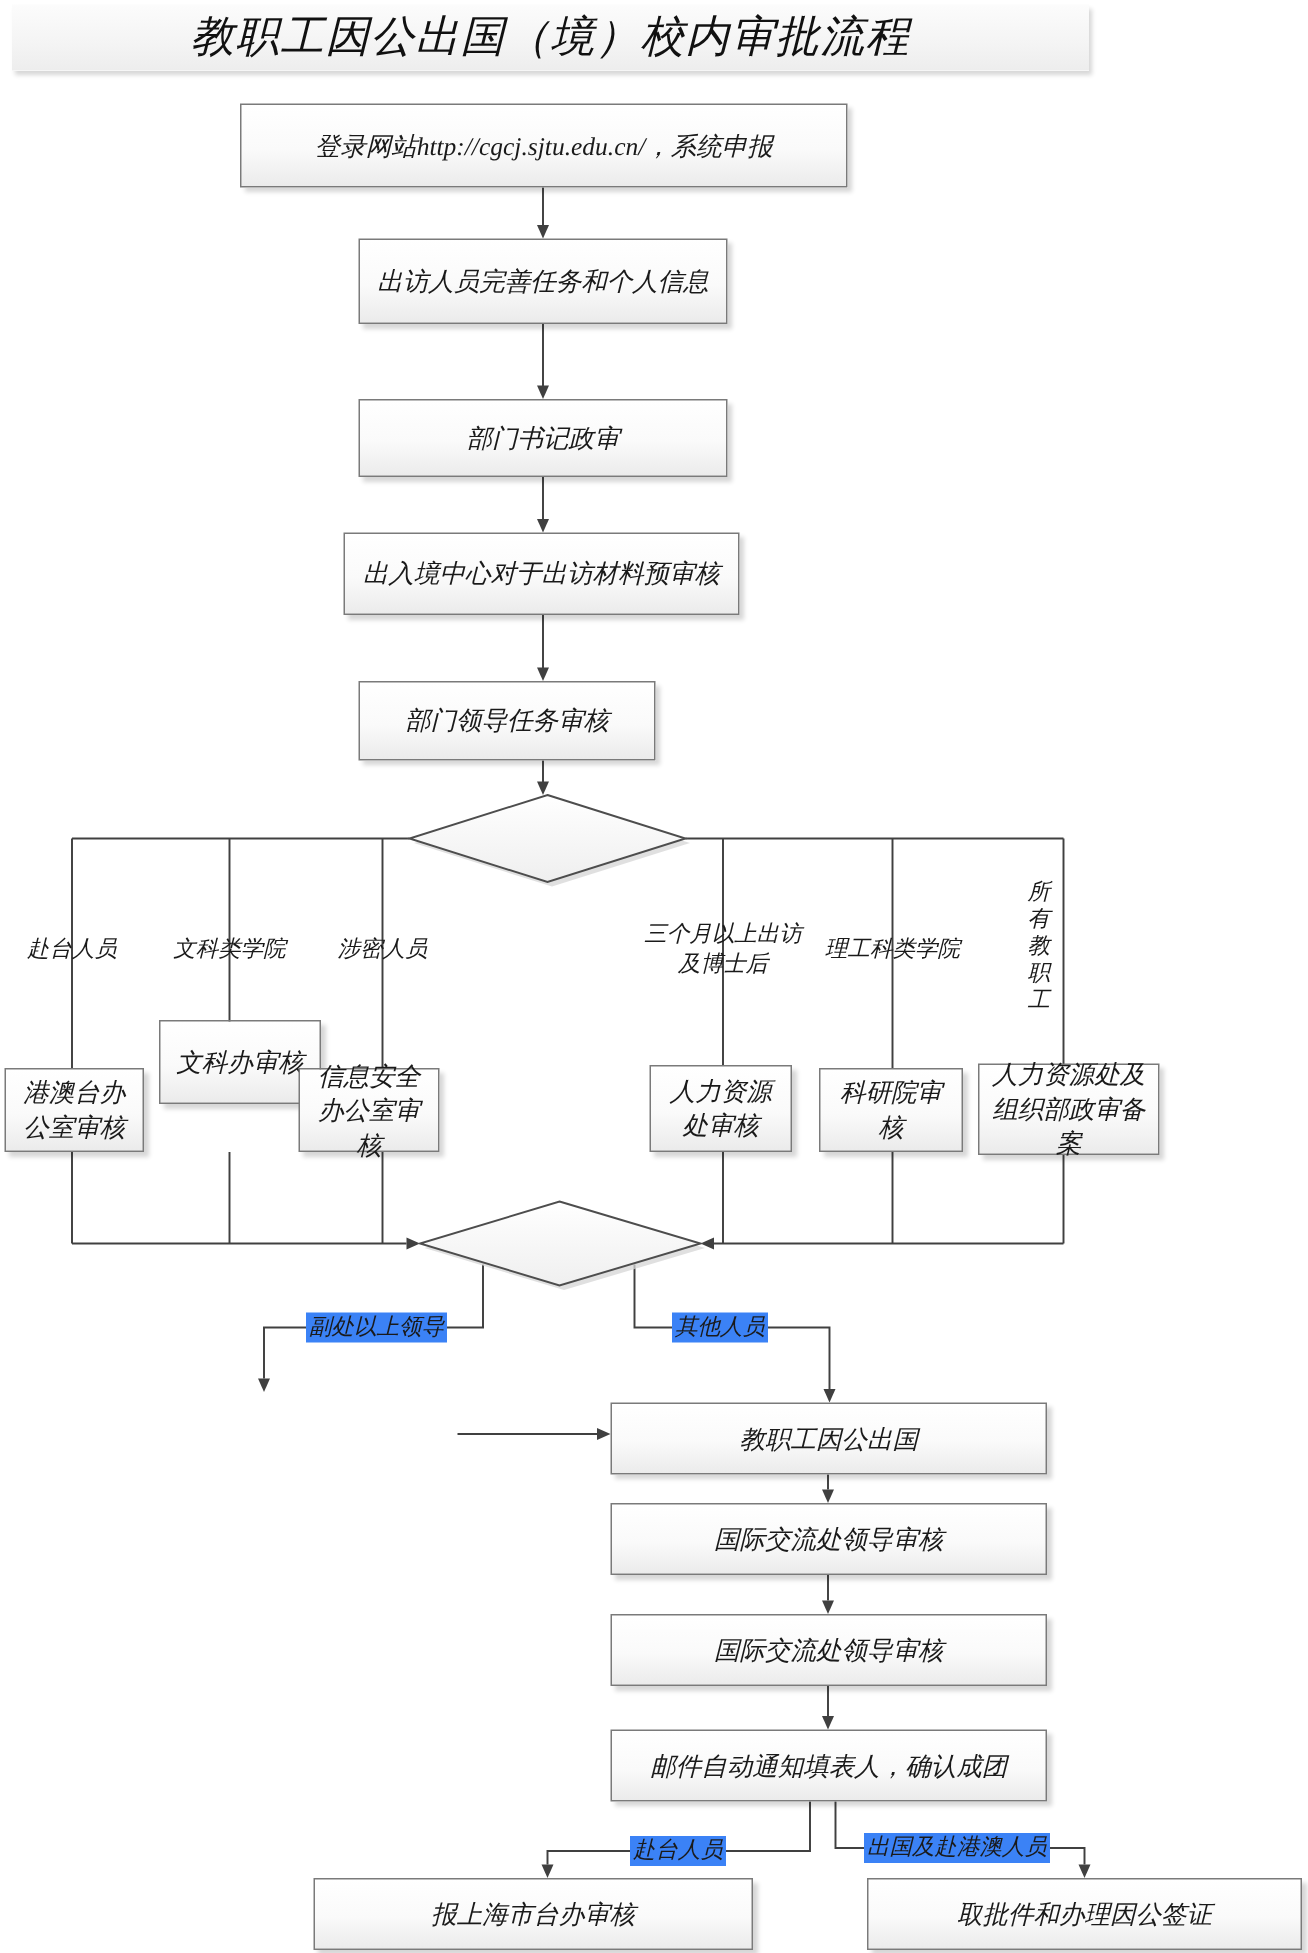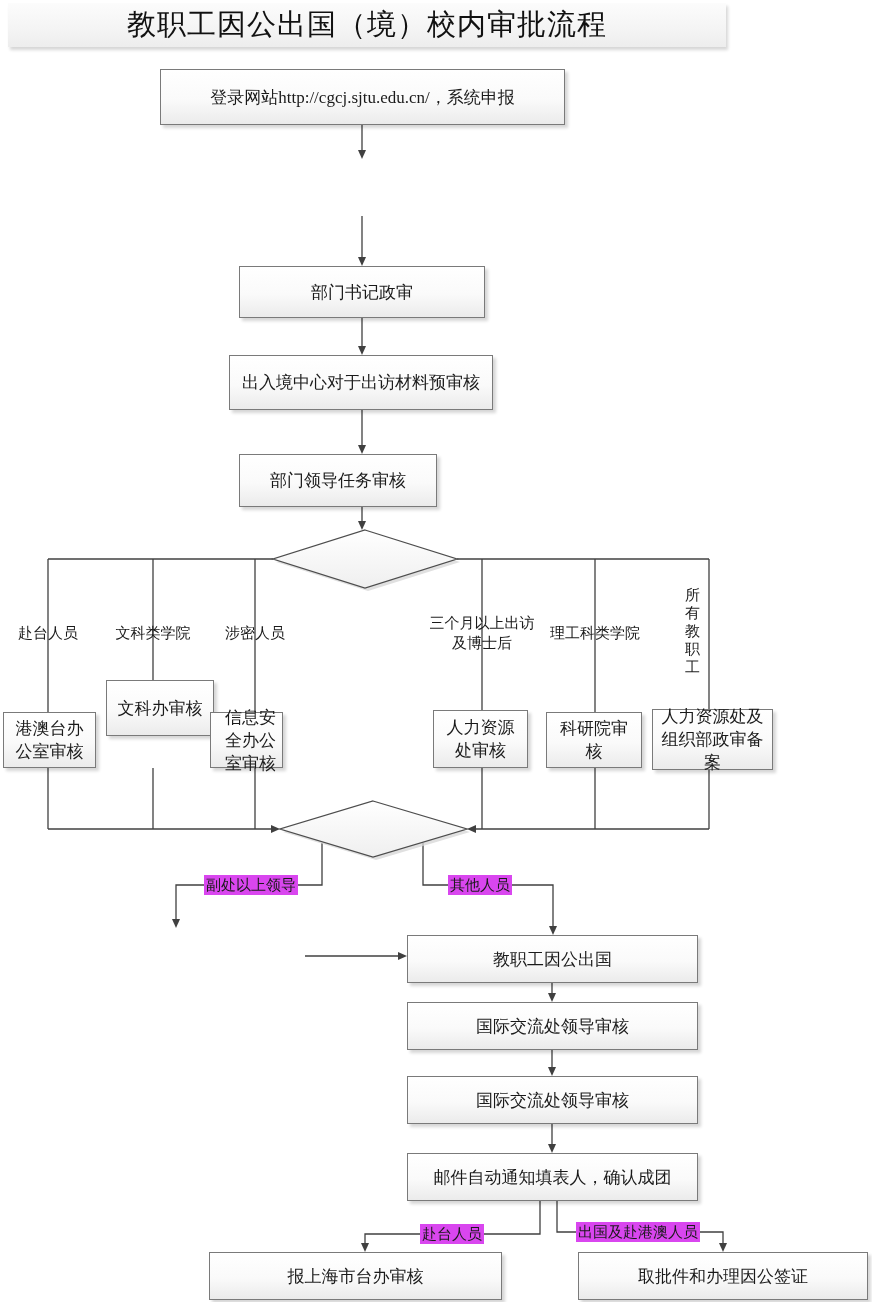--- a/index.html
+++ b/index.html
@@ -3,20 +3,21 @@
 <meta charset="utf-8">
 <style>
   html,body{margin:0;padding:0;background:#ffffff;}
   #canvas{
     position:relative;
     width:872px;height:1302px;
     background:#ffffff;
     font-family:"Liberation Serif","DejaVu Serif",serif;
     color:#1a1a1a;
     overflow:hidden;
+    font-style:italic;
   }
   #connector-layer{position:absolute;left:0;top:0;width:872px;height:1302px;}
   .titlebar{
     position:absolute;left:8px;top:3px;width:718px;height:44px;
     background:linear-gradient(180deg,#fcfcfc 0%,#f4f4f4 60%,#ededed 100%);
     box-shadow:2px 3px 3px rgba(0,0,0,0.16);
     display:flex;align-items:center;justify-content:center;
   }
   .titletext{
     font-size:29px;letter-spacing:1px;color:#111;white-space:nowrap;
@@ -30,21 +31,21 @@
     text-align:center;font-size:17px;line-height:23px;
     box-sizing:border-box;padding:2px 6px;
     word-break:break-all;
   }
   .blabel{
     position:absolute;font-size:15px;line-height:20px;white-space:nowrap;
     transform:translateX(-50%);text-align:center;
   }
   .prewrap{white-space:pre-line;}
   .online{
-    background:#d946ef;padding:0 2px;transform:translate(-50%,-50%);
+    background:#3b82f6;padding:0 2px;transform:translate(-50%,-50%);
   }
   .vlabel{
     position:absolute;font-size:15px;line-height:18px;
     width:17px;word-break:break-all;text-align:center;white-space:normal;
     transform:none;
   }
 </style>
 </head>
 <body>
 
@@ -119,27 +120,28 @@
 
     <polygon points="365,530 457,559 365,588 273,559" fill="url(#diaGrad)" stroke="#4d4d4d" stroke-width="1.3"></polygon>
     <polygon points="373,801 467,829 373,857 280,829" fill="url(#diaGrad)" stroke="#4d4d4d" stroke-width="1.3"></polygon>
   </svg>
 
   <div class="titlebar">
     <div class="titletext">教职工因公出国（境）校内审批流程</div>
   </div>
 
   <div class="node" style="left:160px;top:69px;width:405px;height:56px;">登录网站http://cgcj.sjtu.edu.cn/，系统申报</div>
+  <div class="node" style="left:239px;top:159px;width:246px;height:57px;">出访人员完善任务和个人信息</div>
   <div class="node" style="left:239px;top:266px;width:246px;height:52px;">部门书记政审</div>
   <div class="node" style="left:229px;top:355px;width:264px;height:55px;">出入境中心对于出访材料预审核</div>
   <div class="node" style="left:239px;top:454px;width:198px;height:53px;">部门领导任务审核</div>
 
   <div class="node" style="left:3px;top:712px;width:93px;height:56px;">港澳台办公室审核</div>
   <div class="node" style="left:106px;top:680px;width:108px;height:56px;">文科办审核</div>
-  <div class="node" style="left:210px;top:712px;width:73px;height:56px;text-align:right;">信息安全办公室审核</div>
+  <div class="node" style="left:199px;top:712px;width:94px;height:56px;">信息安全办公室审核</div>
   <div class="node" style="left:433px;top:710px;width:95px;height:58px;">人力资源处审核</div>
   <div class="node" style="left:546px;top:712px;width:96px;height:56px;">科研院审核</div>
   <div class="node" style="left:652px;top:709px;width:121px;height:61px;">人力资源处及组织部政审备案</div>
 
   <div class="node" style="left:407px;top:935px;width:291px;height:48px;">教职工因公出国</div>
   <div class="node" style="left:407px;top:1002px;width:291px;height:48px;">国际交流处领导审核</div>
   <div class="node" style="left:407px;top:1076px;width:291px;height:48px;">国际交流处领导审核</div>
   <div class="node" style="left:407px;top:1153px;width:291px;height:48px;">邮件自动通知填表人，确认成团</div>
   <div class="node" style="left:209px;top:1252px;width:293px;height:48px;">报上海市台办审核</div>
   <div class="node" style="left:578px;top:1252px;width:290px;height:48px;">取批件和办理因公签证</div>

